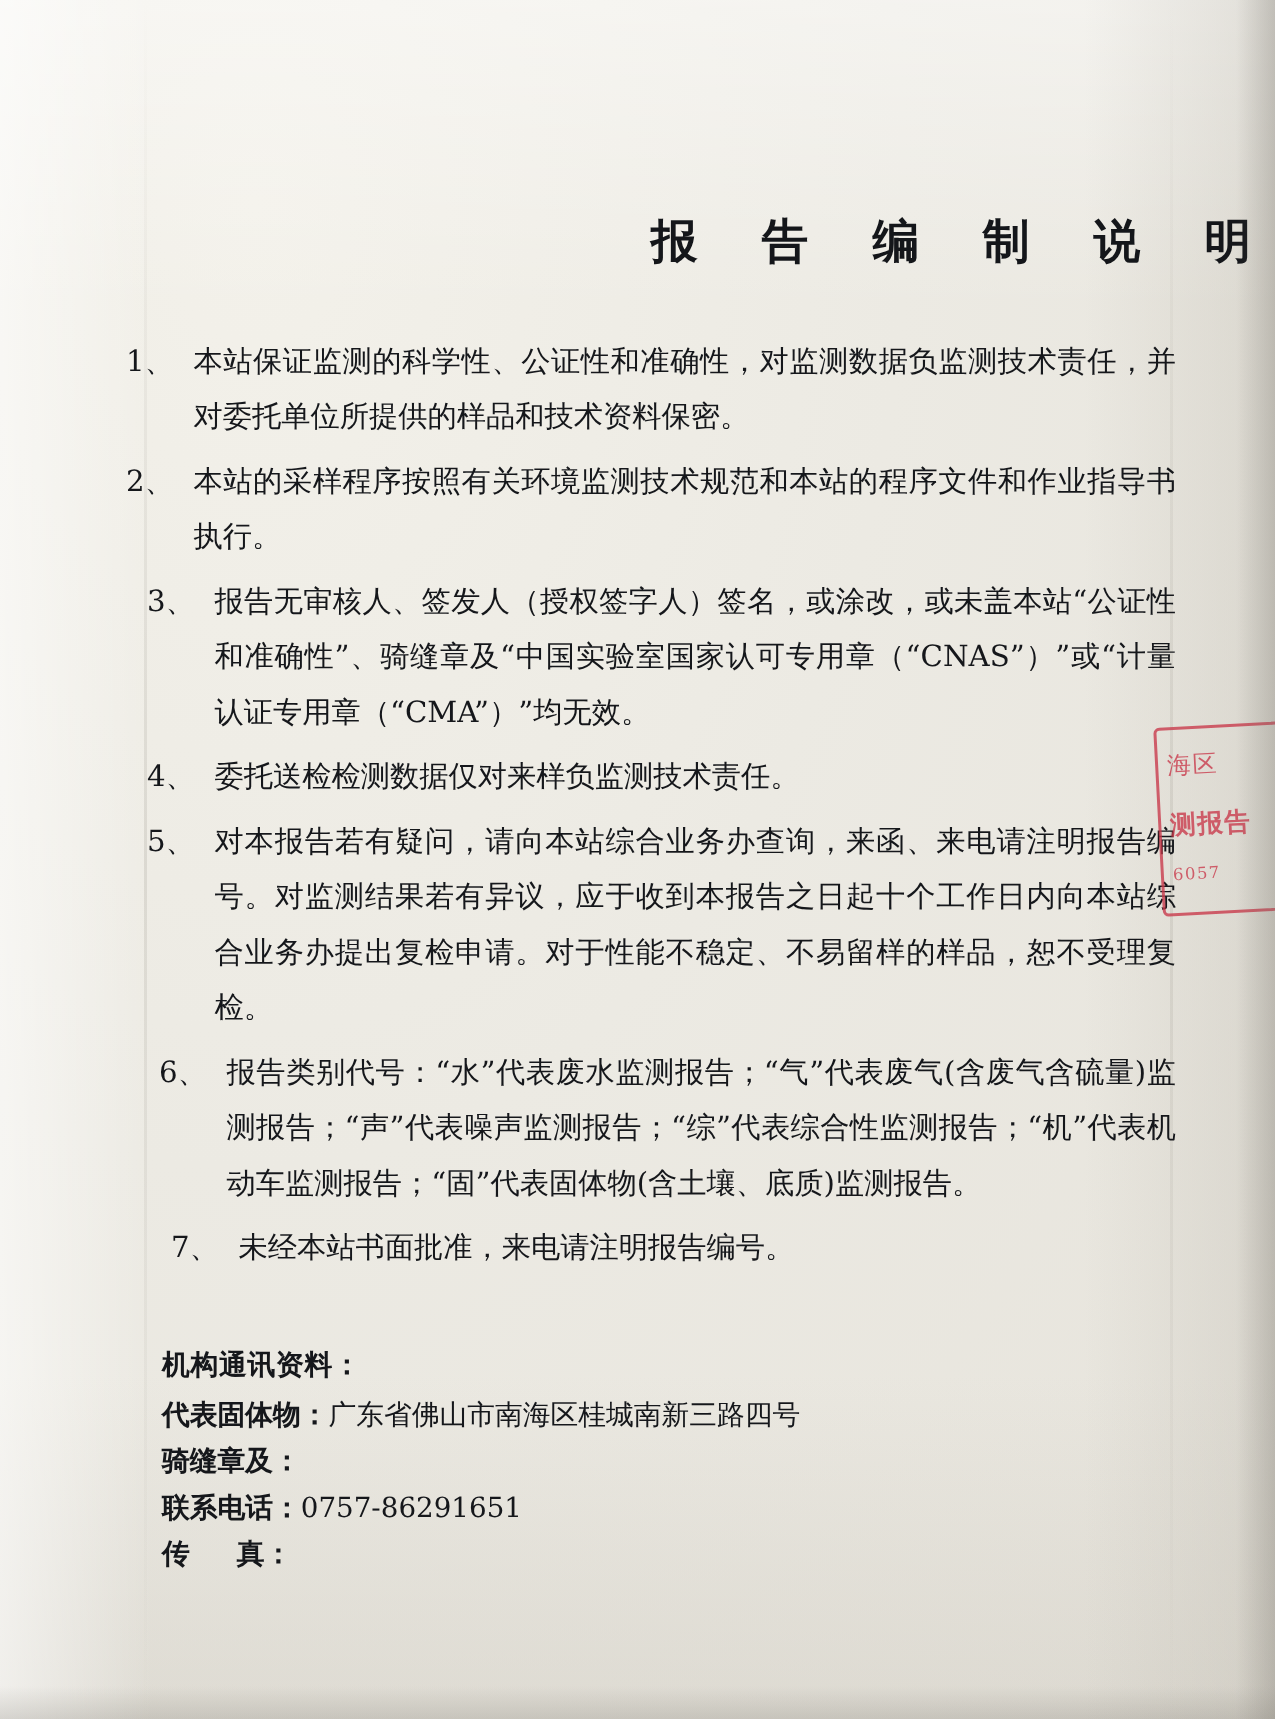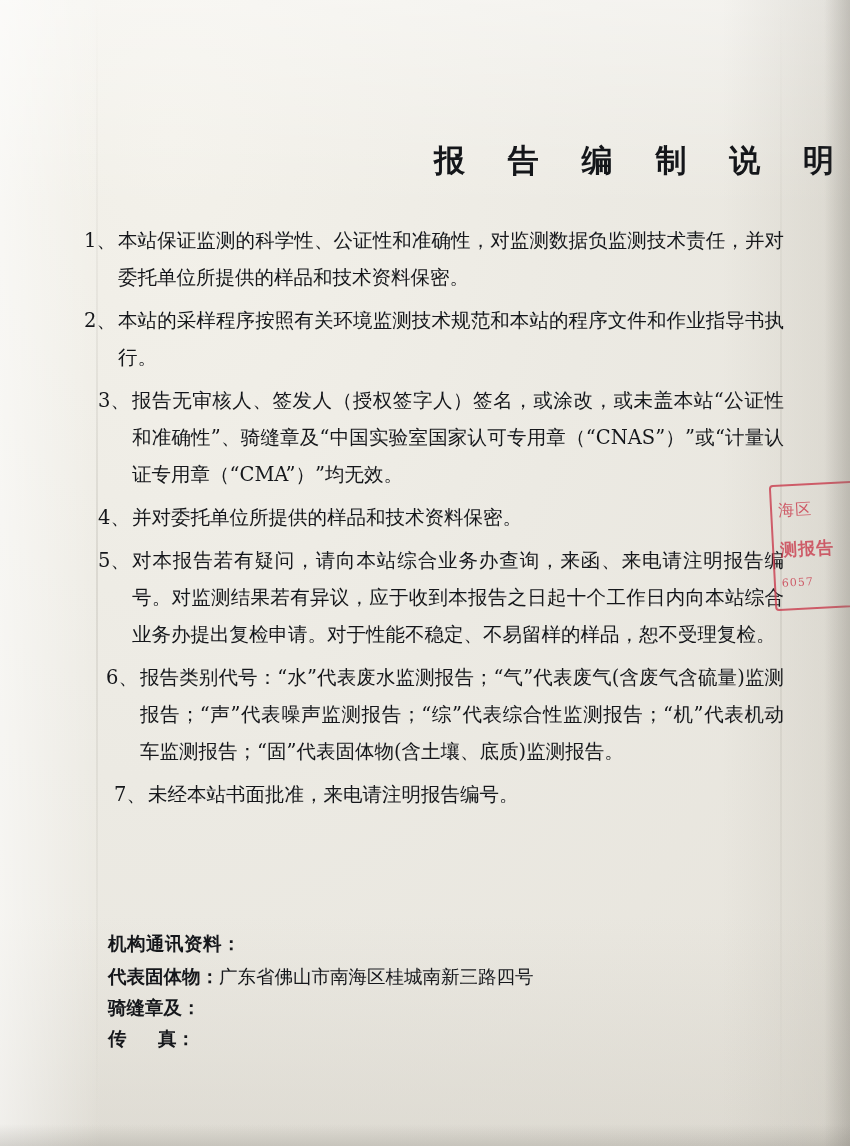--- a/index.html
+++ b/index.html
@@ -73,35 +73,35 @@
   .clause .num {
     flex: 0 0 auto;
     width: 34px;
     text-align: left;
     white-space: nowrap;
   }
   .clause .txt {
     flex: 1 1 auto;
     text-align: justify;
     text-justify: inter-ideograph;
+    margin-left: 11px;
   }
   .clause.indent-1 { margin-left: 14px; }
   .clause.indent-2 { margin-left: 22px; }
   .clause.indent-3 { margin-left: 30px; }
 
   .contact-block {
     position: absolute;
     top: 895px;
     left: 108px;
     width: 620px;
     color: #15171b;
     font-size: 18.5px;
     line-height: 31px;
     font-weight: 700;
-    margin-top: 33px;
   }
   .contact-block .heading {
     margin-bottom: 2px;
     letter-spacing: 0.5px;
   }
   .contact-row {
     display: flex;
     font-weight: 700;
   }
   .contact-row .label {
@@ -194,21 +194,21 @@
       <span class="txt">本站的采样程序按照有关环境监测技术规范和本站的程序文件和作业指导书执行。</span>
     </div>
 
     <div class="clause indent-1">
       <span class="num">3、</span>
       <span class="txt">报告无审核人、签发人（授权签字人）签名，或涂改，或未盖本站“公证性和准确性”、骑缝章及“中国实验室国家认可专用章（“CNAS”）”或“计量认证专用章（“CMA”）”均无效。</span>
     </div>
 
     <div class="clause indent-1">
       <span class="num">4、</span>
-      <span class="txt">并对委托单位所提供的样品和技术资料保密。</span>
+      <span class="txt">委托送检检测数据仅对来样负监测技术责任。</span>
     </div>
 
     <div class="clause indent-1">
       <span class="num">5、</span>
       <span class="txt">对本报告若有疑问，请向本站综合业务办查询，来函、来电请注明报告编号。对监测结果若有异议，应于收到本报告之日起十个工作日内向本站综合业务办提出复检申请。对于性能不稳定、不易留样的样品，恕不受理复检。</span>
     </div>
 
     <div class="clause indent-2">
       <span class="num">6、</span>
       <span class="txt">报告类别代号：“水”代表废水监测报告；“气”代表废气(含废气含硫量)监测报告；“声”代表噪声监测报告；“综”代表综合性监测报告；“机”代表机动车监测报告；“固”代表固体物(含土壤、底质)监测报告。</span>
@@ -226,20 +226,24 @@
 
     <div class="contact-row">
       <span class="label">代表固体物：</span>
       <span class="value">广东省佛山市南海区桂城南新三路四号</span>
     </div>
 
     <div class="contact-row">
       <span class="label">骑缝章及：</span>
     </div>
 
+    <div class="contact-row">
+      <span class="label">联系电话：</span>
+      <span class="value">0757-86291651</span>
+    </div>
 
     <div class="contact-row">
       <span class="label">传　  真：</span>
     </div>
   </div>
 
   <div class="stamp">
     <span class="line1">海区</span>
     <span class="line2">测报告</span>
     <span class="line3">6057</span>

